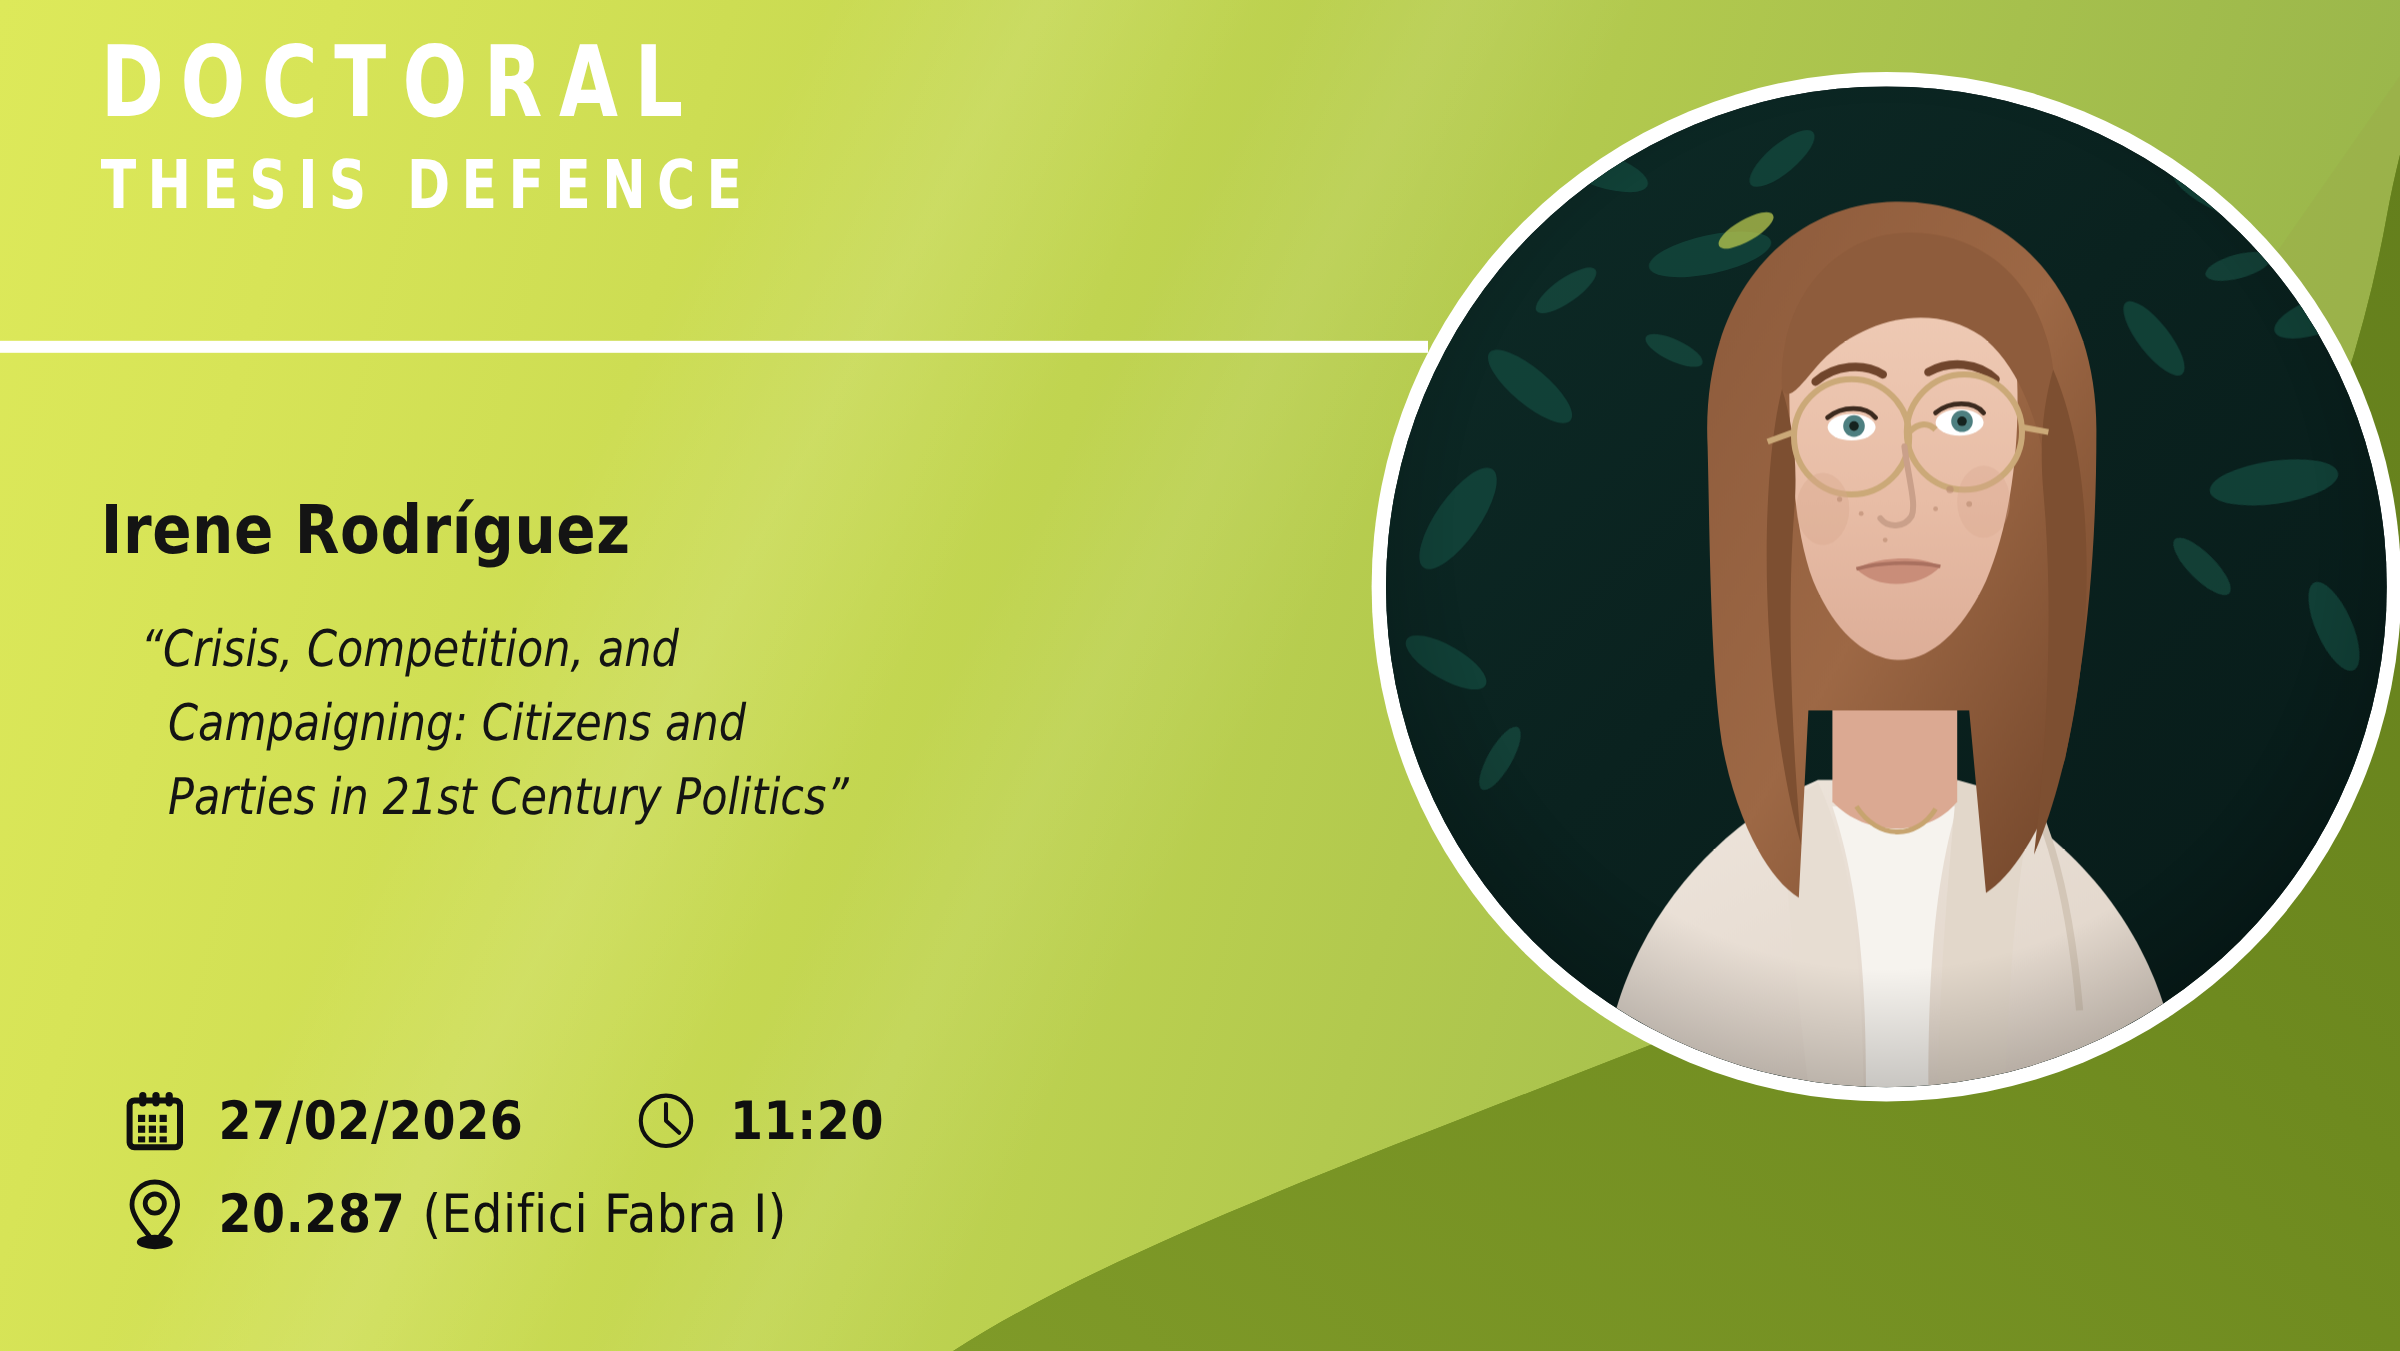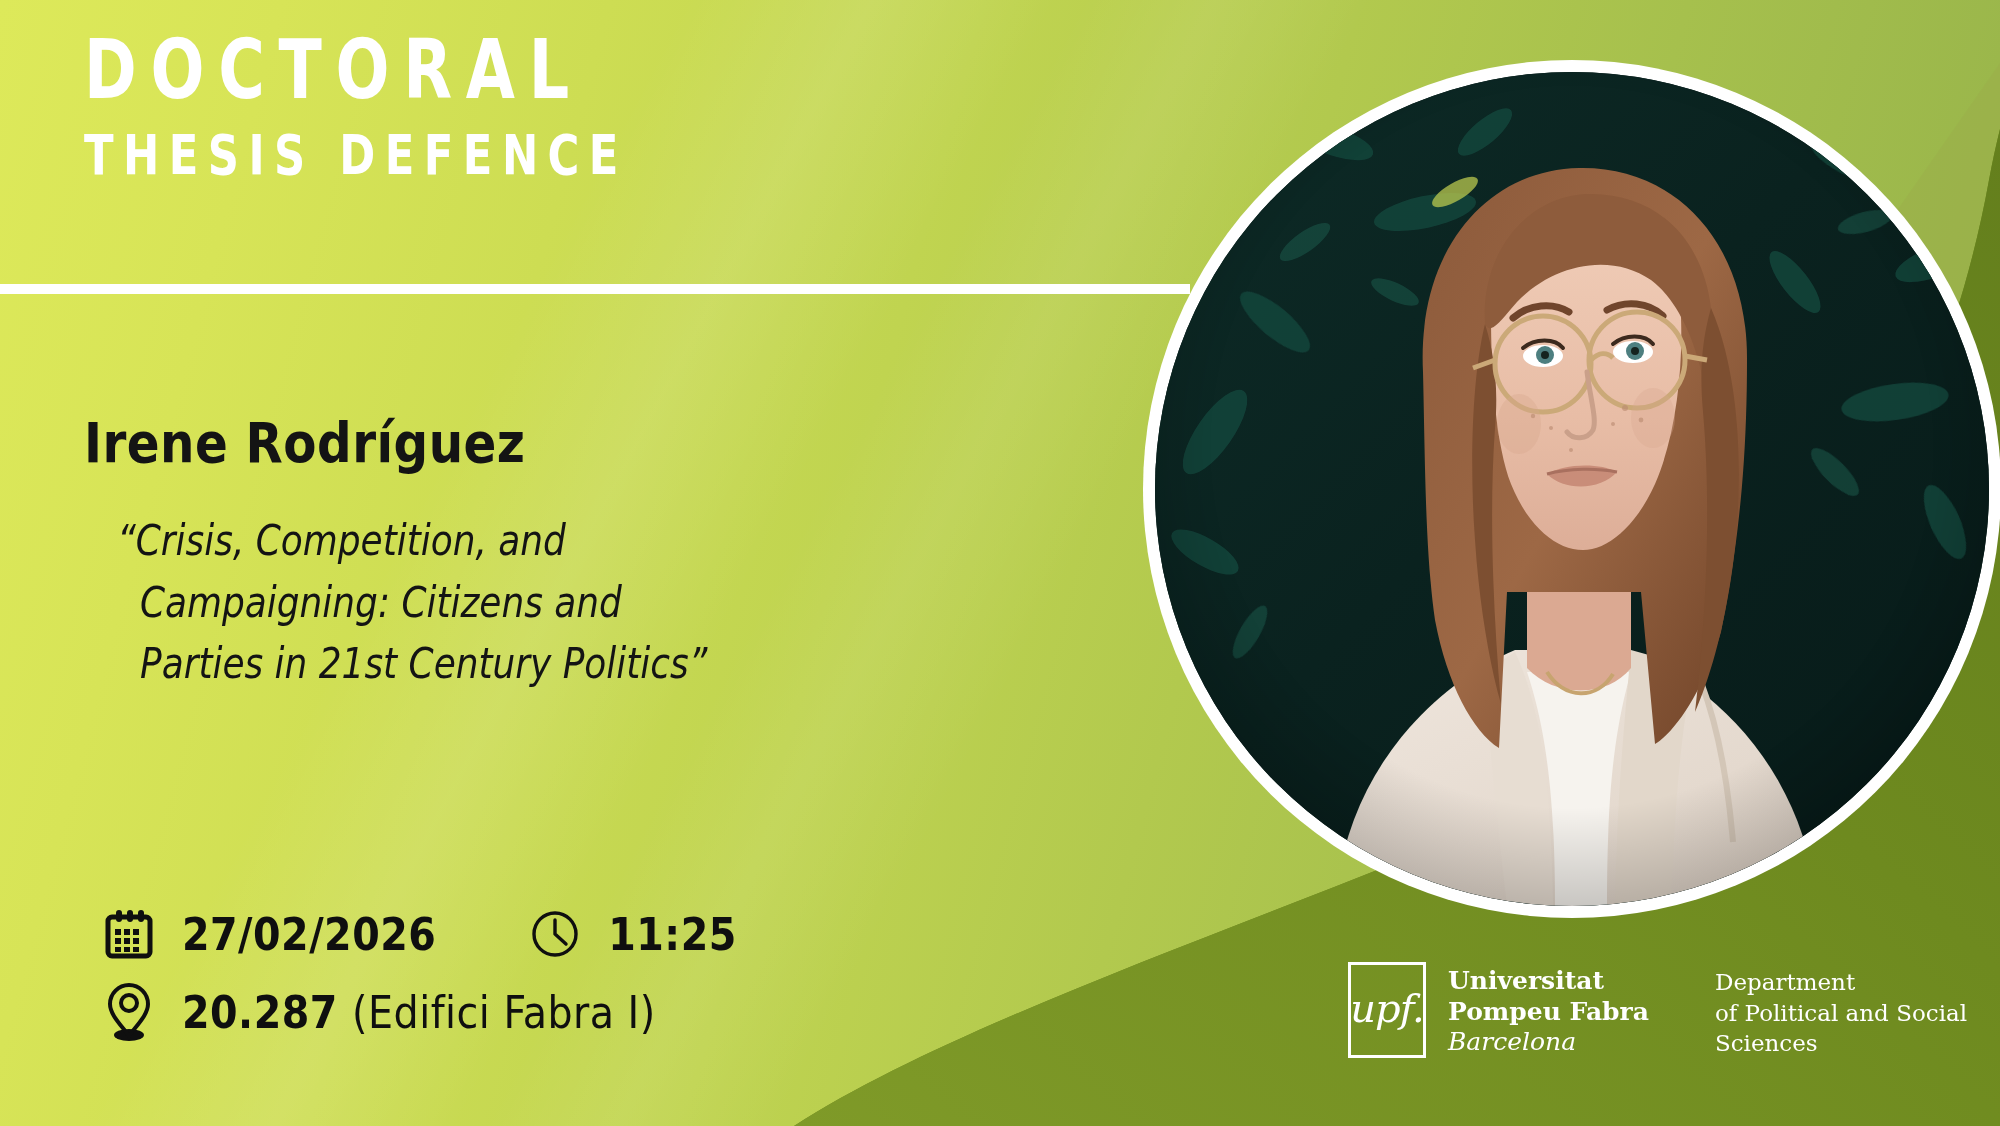--- a/index.html
+++ b/index.html
@@ -296,21 +296,21 @@
       </span>
       <span class="detail-text">27/02/2026</span>
 
       <span class="time-group">
         <span class="detail-icon">
           <svg width="50" height="50" viewBox="0 0 50 50">
             <circle cx="25" cy="25" r="21" fill="none" stroke="#0f0f0f" stroke-width="3.4"></circle>
             <path d="M25 11 L25 25 L36 35" fill="none" stroke="#0f0f0f" stroke-width="3.4" stroke-linecap="round" stroke-linejoin="round"></path>
           </svg>
         </span>
-        <span class="detail-text">11:25</span>
+        <span class="detail-text">11:20</span>
       </span>
     </div>
 
     <div class="detail-row">
       <span class="detail-icon">
         <svg width="46" height="60" viewBox="0 0 46 60">
           <ellipse cx="23" cy="53" rx="15" ry="6" fill="#0f0f0f"></ellipse>
           <path d="M23 3 C12.5 3 4 11.5 4 22 C4 33 16 44 23 54 C30 44 42 33 42 22 C42 11.5 33.5 3 23 3 Z" fill="none" stroke="#0f0f0f" stroke-width="4"></path>
           <circle cx="23" cy="21" r="8" fill="none" stroke="#0f0f0f" stroke-width="4"></circle>
         </svg>
@@ -429,27 +429,14 @@
             <circle cx="378" cy="344" r="2.2"></circle>
           <circle cx="396" cy="356" r="2"></circle>
             <circle cx="416" cy="378" r="2"></circle>
         </g>
 
         <rect width="834" height="834" fill="url(#vign)"></rect>
       </svg>
     </div>
   </div>
 
-  <div class="logo-block">
-    <div class="logo-mark">upf.</div>
-    <div class="logo-name">
-      <span class="bold">Universitat</span>
-      <span class="bold">Pompeu Fabra</span>
-      <span class="ital">Barcelona</span>
-    </div>
-    <div class="logo-dept">
-      <span>Department</span>
-      <span>of Political and Social</span>
-      <span>Sciences</span>
-    </div>
-  </div>
 
 </div>
 
 </body></html>

